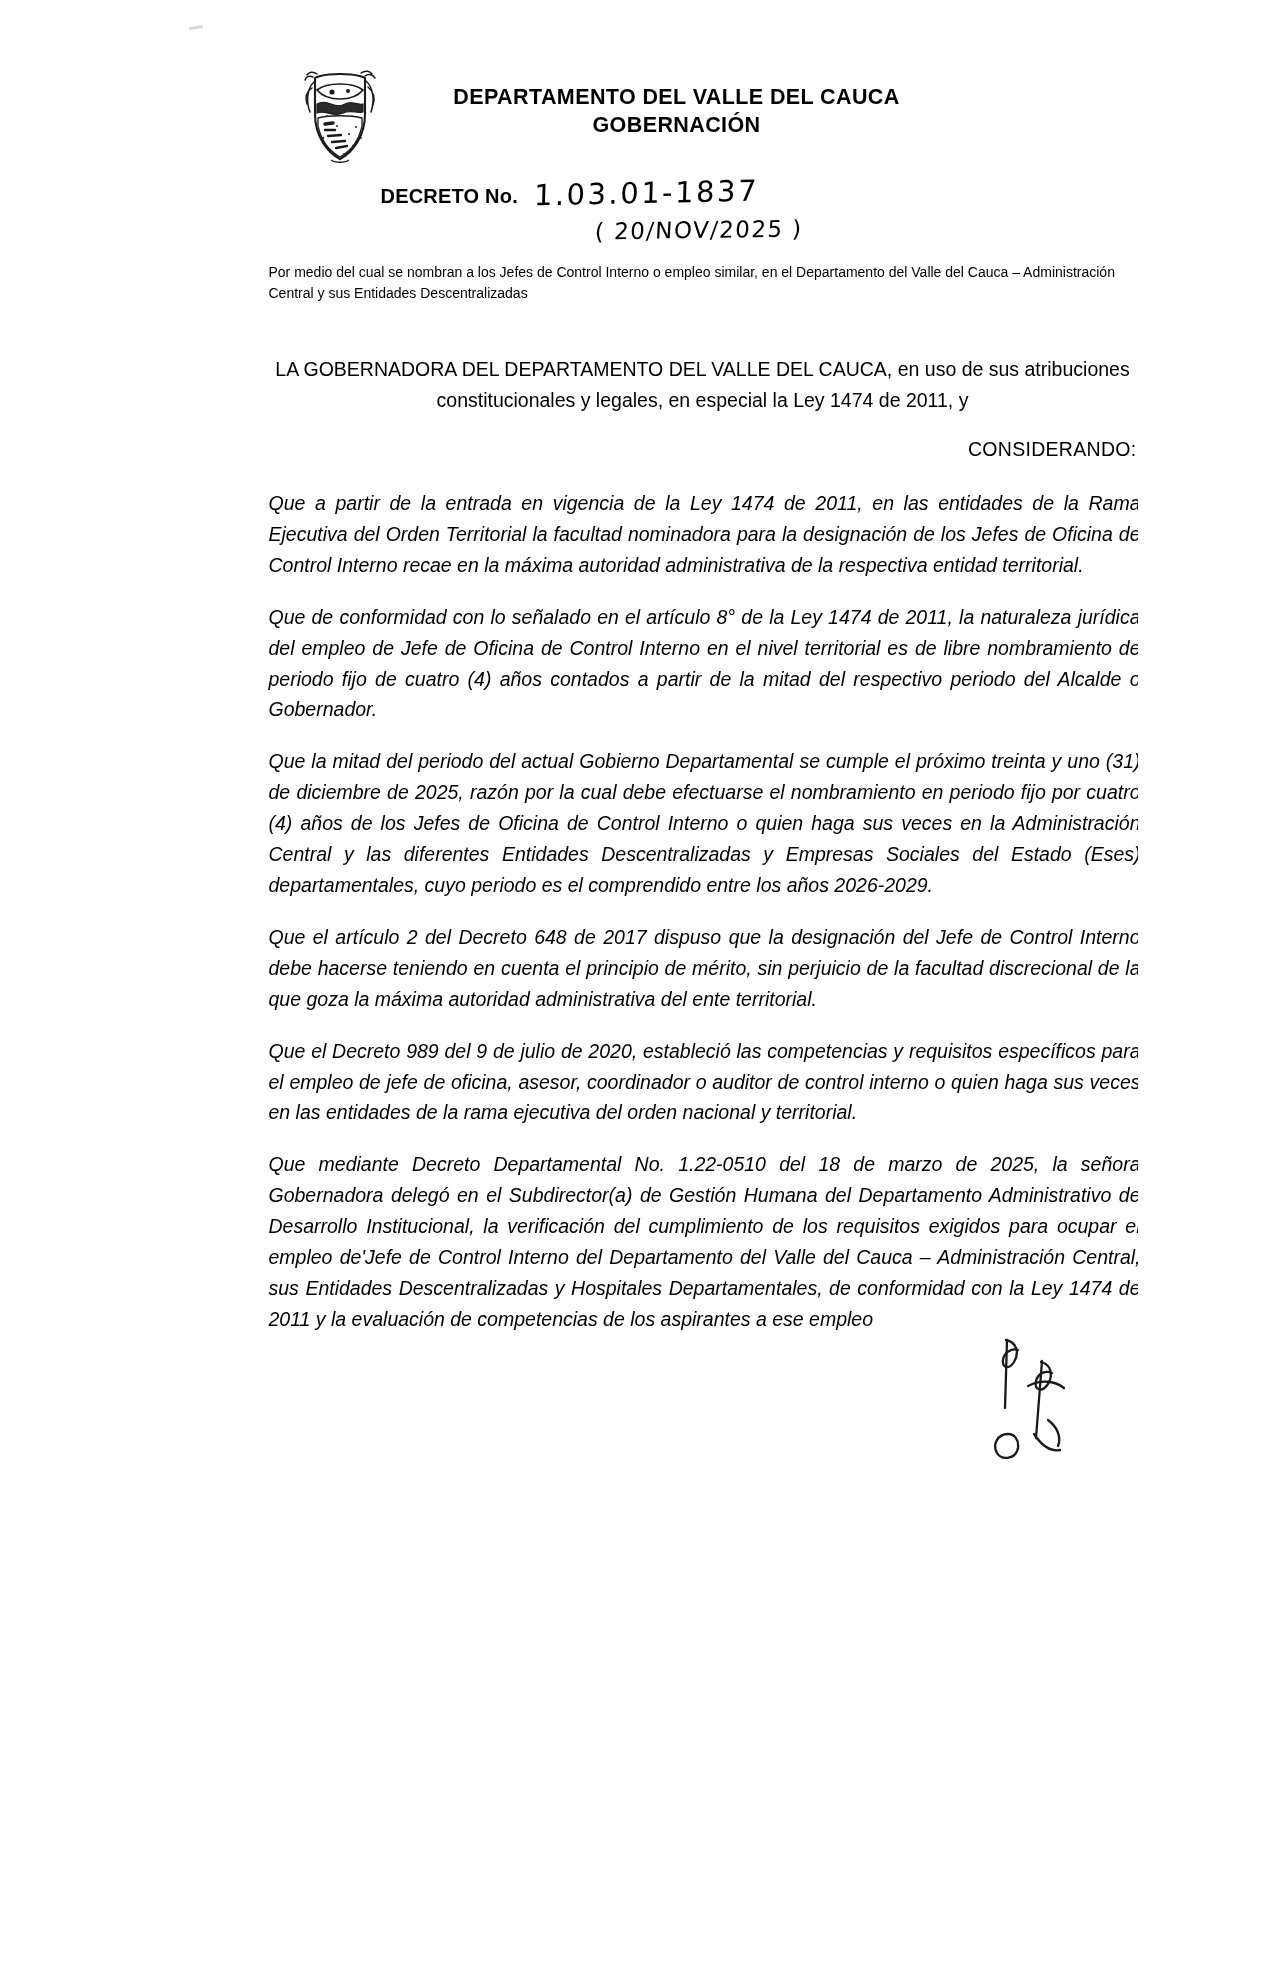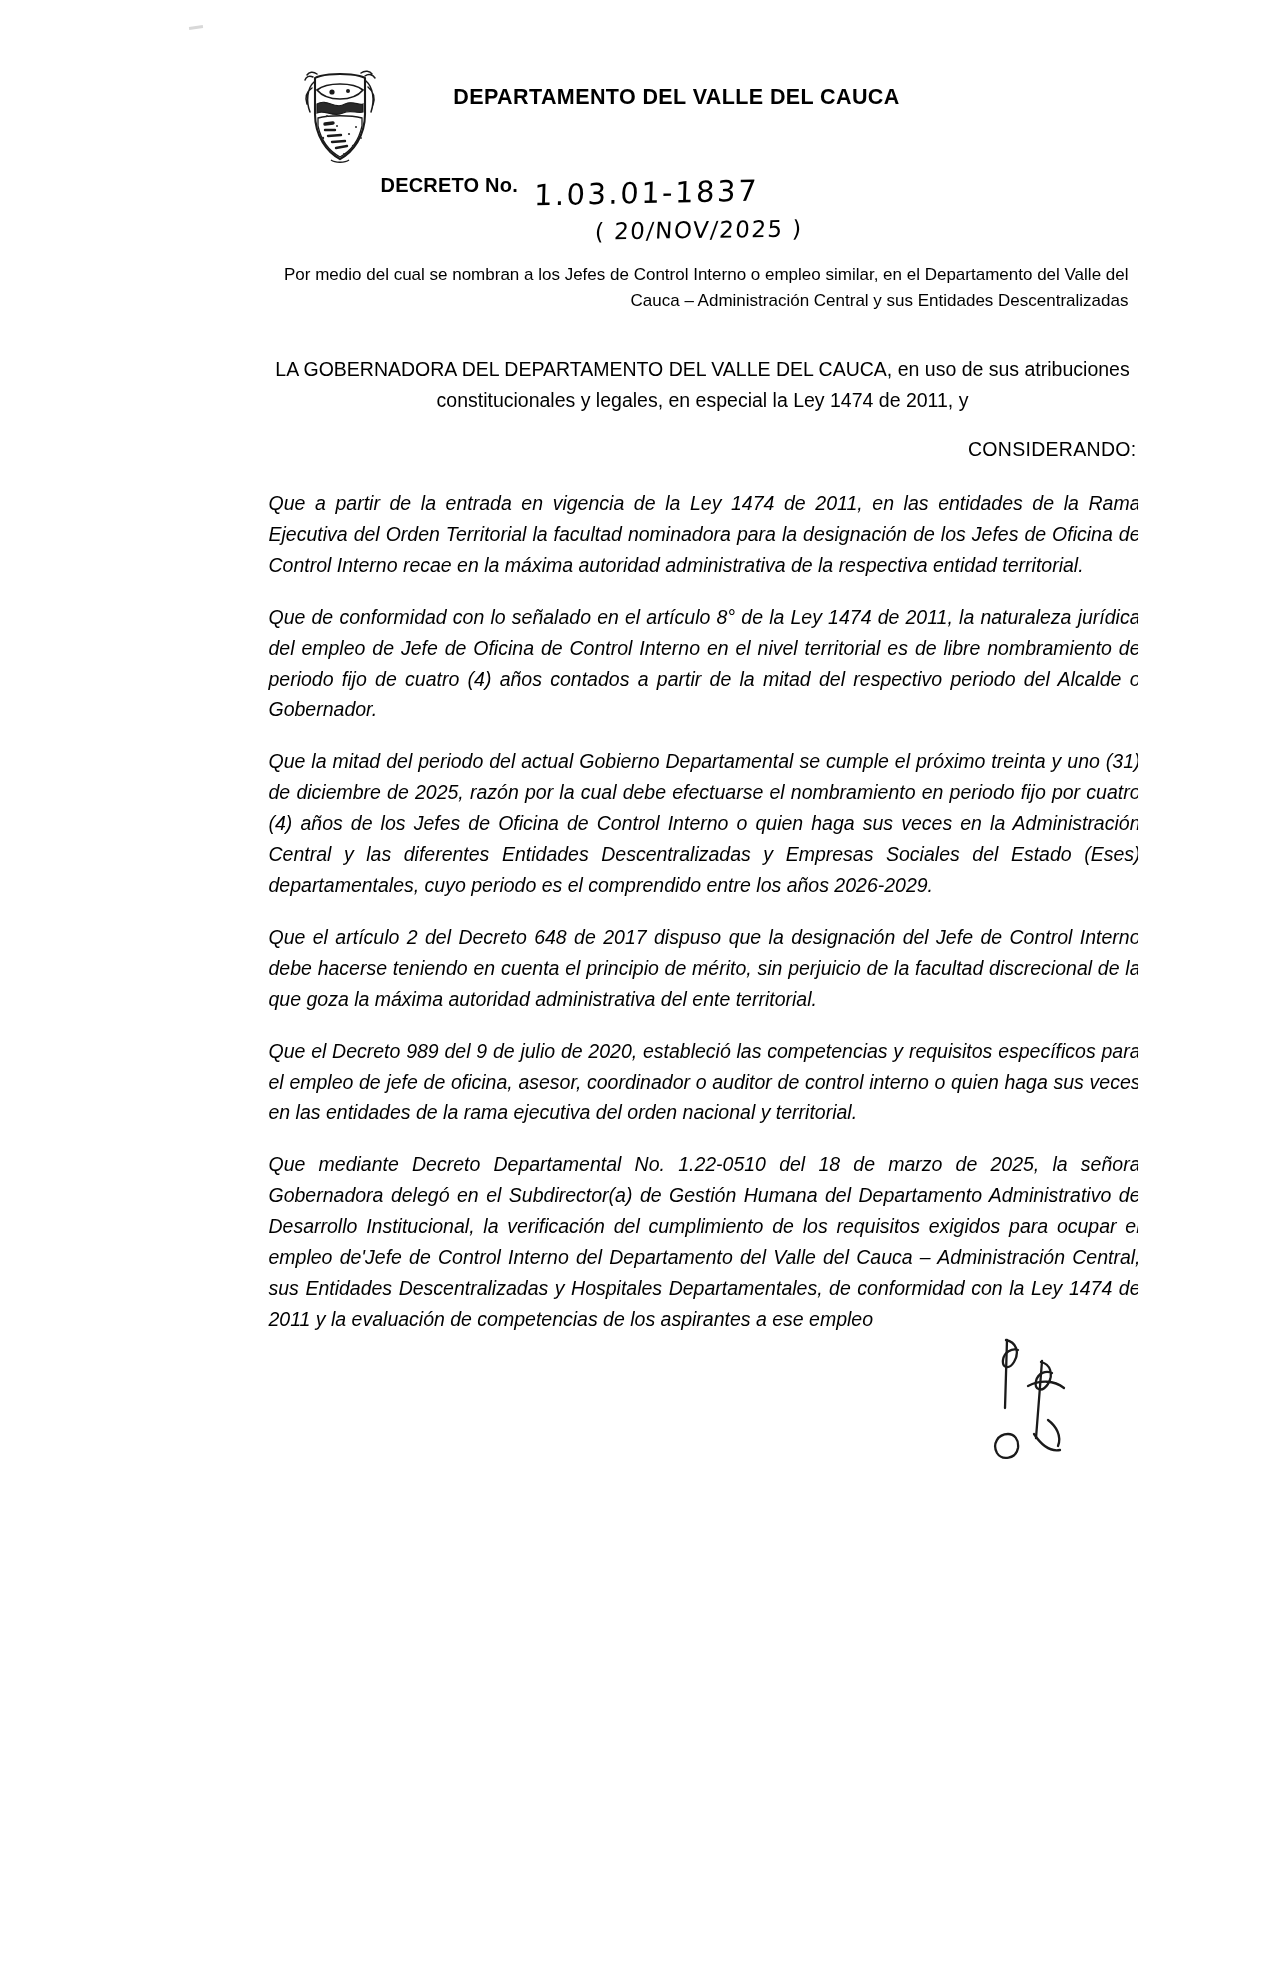--- a/index.html
+++ b/index.html
@@ -64,21 +64,21 @@
     font-weight: bold;
     letter-spacing: 0.4px;
     line-height: 1.28;
   }
   
   .decreto-line {
     position: absolute;
     left: 252px;
     top: 170px;
     display: flex;
-    align-items: flex-start;
+    align-items: flex-end;
   }
   .decreto-label {
     font-size: 20px;
     font-weight: bold;
     letter-spacing: 0.2px;
   }
   .decreto-number {
     font-family: "DejaVu Sans", sans-serif;
     font-size: 29px;
     font-weight: 500;
@@ -97,22 +97,22 @@
     font-size: 23px;
     letter-spacing: 1.4px;
     transform: rotate(-0.8deg) skewX(-4deg);
   }
   
   .title-para {
     position: absolute;
     left: 140px;
     top: 258px;
     width: 860px;
-    text-align: right;
-    font-size: 17px;
+    text-align: left;
+    font-size: 14px;
     line-height: 1.52;
   }
   
   .intro-para {
     position: absolute;
     left: 140px;
     top: 350px;
     width: 868px;
     text-align: center;
     font-size: 19.5px;
@@ -203,20 +203,21 @@
               <circle cx="20" cy="40" r="0.9"></circle>
             <circle cx="60" cy="70" r="0.9"></circle>
               <circle cx="26" cy="48" r="0.9"></circle>
           </g>
           <path d="M30 92 C34 95, 44 95, 48 92" stroke="#1a1a1a" stroke-width="1.3" fill="none"></path>
         </svg>
       </div>
     </div>
     <div class="header-text">
       <div class="header-line1">DEPARTAMENTO DEL VALLE DEL CAUCA</div>
+      <div class="header-line2">GOBERNACIÓN</div>
     </div>
   </div>
 
   <div class="decreto-line">
     <span class="decreto-label">DECRETO No.</span>
     <span class="decreto-number">1.03.01-1837</span>
   </div>
 
   <div class="fecha-line">( 20/NOV/2025 )</div>
 

